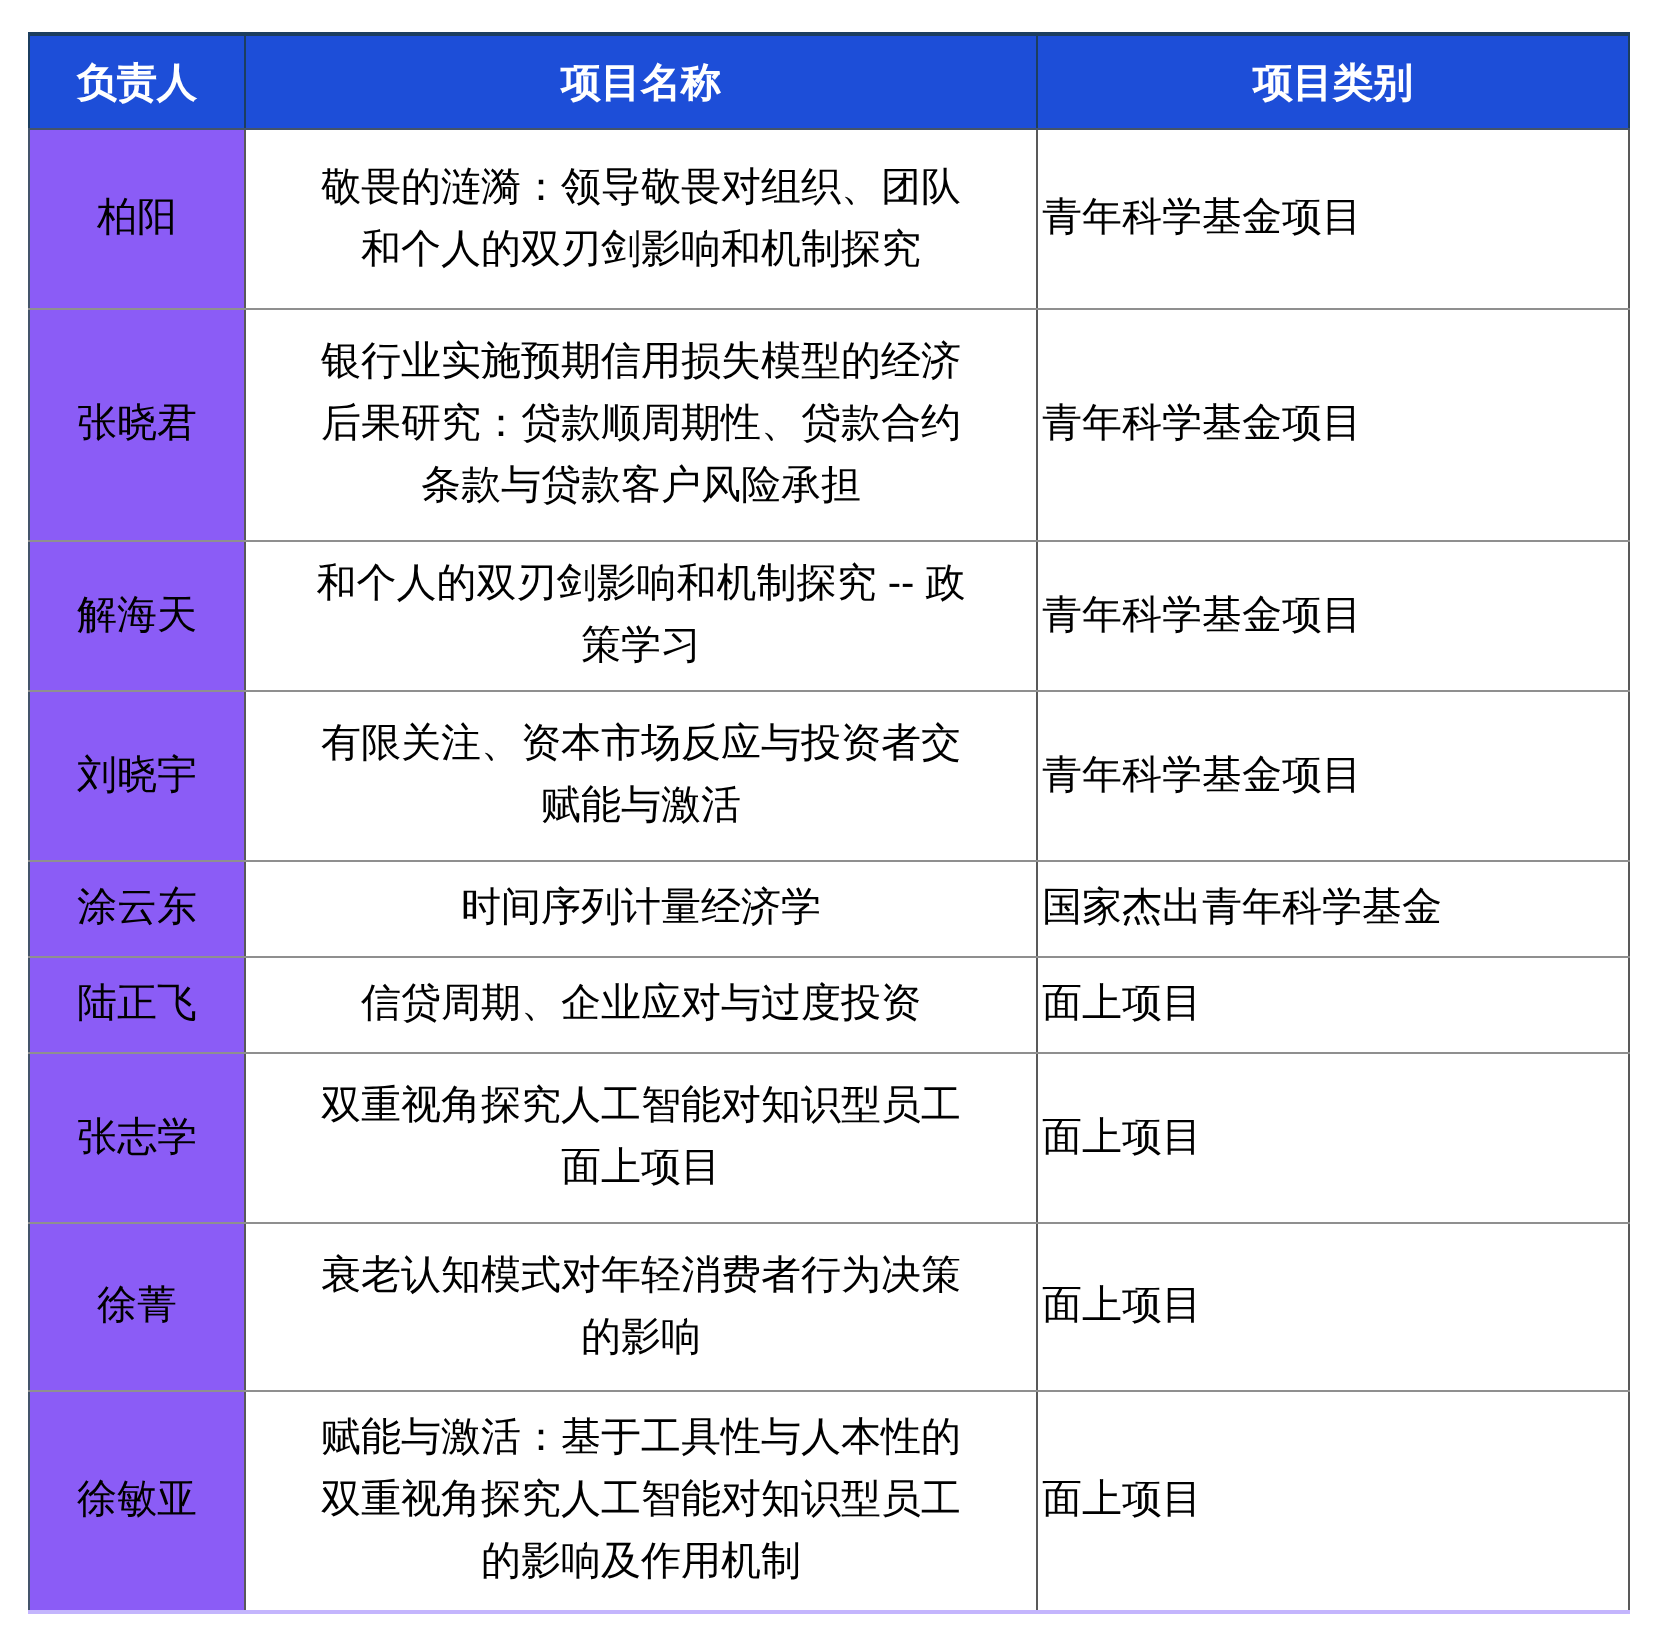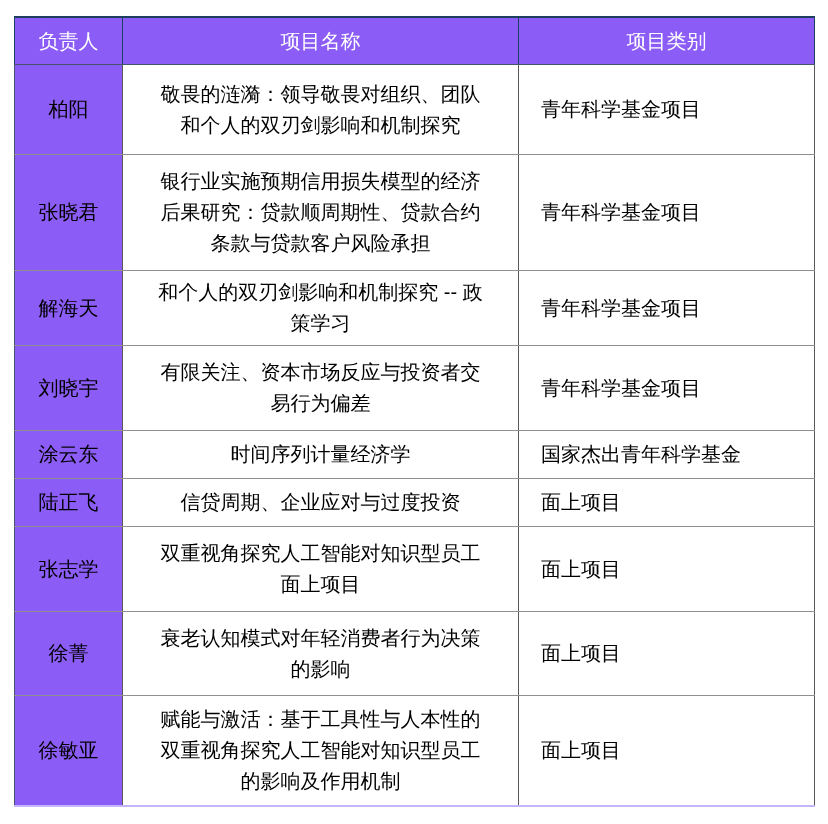--- a/index.html
+++ b/index.html
@@ -22,23 +22,23 @@
     table-layout: fixed;
     width: 800px;
     font-size: 20px;
   }
   col.c-leader   { width: 108px; }
   col.c-project  { width: 396px; }
   col.c-category { width: 296px; }
 
   
   thead th {
-    background: #8b5cf6;
+    background: #1d4ed8;
     color: #ffffff;
-    font-weight: normal;
+    font-weight: bold;
     font-size: 20px;
     height: 46px;
     text-align: center;
     vertical-align: middle;
     border-top: 2px solid #1c3e5f;
     border-left: 1px solid #1c3e5f;
     border-right: 1px solid #1c3e5f;
     border-bottom: 1px solid #44546a;
     padding: 0;
   }
@@ -54,21 +54,21 @@
     white-space: pre-line;
     padding: 0;
   }
   tbody tr:last-child td { border-bottom: 2px solid #c4b5fd; }
   tbody td.leader {
     background: #8b5cf6;
     text-align: center;
     border-left: 1px solid #44546a;
   }
   tbody td.project  { padding: 6px 12px; text-align: center; }
-  tbody td.category { padding: 6px 22px; text-align: left; }
+  tbody td.category { padding: 6px 2px; text-align: left; }
 
   
   tr.r-0 { height: 90px; }
   tr.r-1 { height: 116px; }
   tr.r-2 { height: 72px; }
   tr.r-3 { height: 85px; }
   tr.r-4 { height: 48px; }
   tr.r-5 { height: 48px; }
   tr.r-6 { height: 85px; }
   tr.r-7 { height: 84px; }
@@ -107,21 +107,21 @@
       </tr>
       <tr class="r-2">
         <td class="leader">解海天</td>
         <td class="project">和个人的双刃剑影响和机制探究 -- 政
 策学习</td>
         <td class="category">青年科学基金项目</td>
       </tr>
       <tr class="r-3">
         <td class="leader">刘晓宇</td>
         <td class="project">有限关注、资本市场反应与投资者交
-易行为偏差</td>
+赋能与激活</td>
         <td class="category">青年科学基金项目</td>
       </tr>
       <tr class="r-4">
         <td class="leader">涂云东</td>
         <td class="project">时间序列计量经济学</td>
         <td class="category">国家杰出青年科学基金</td>
       </tr>
       <tr class="r-5">
         <td class="leader">陆正飞</td>
         <td class="project">信贷周期、企业应对与过度投资</td>

